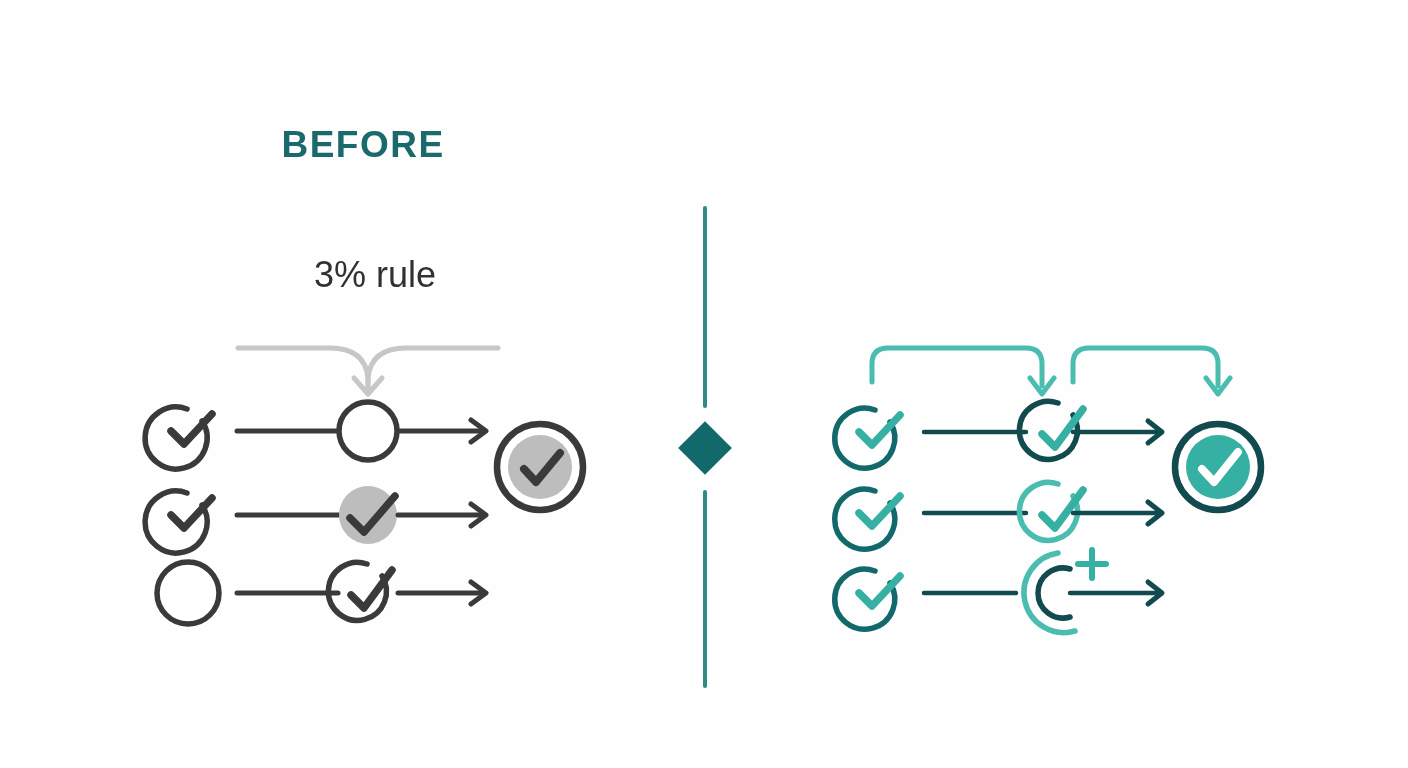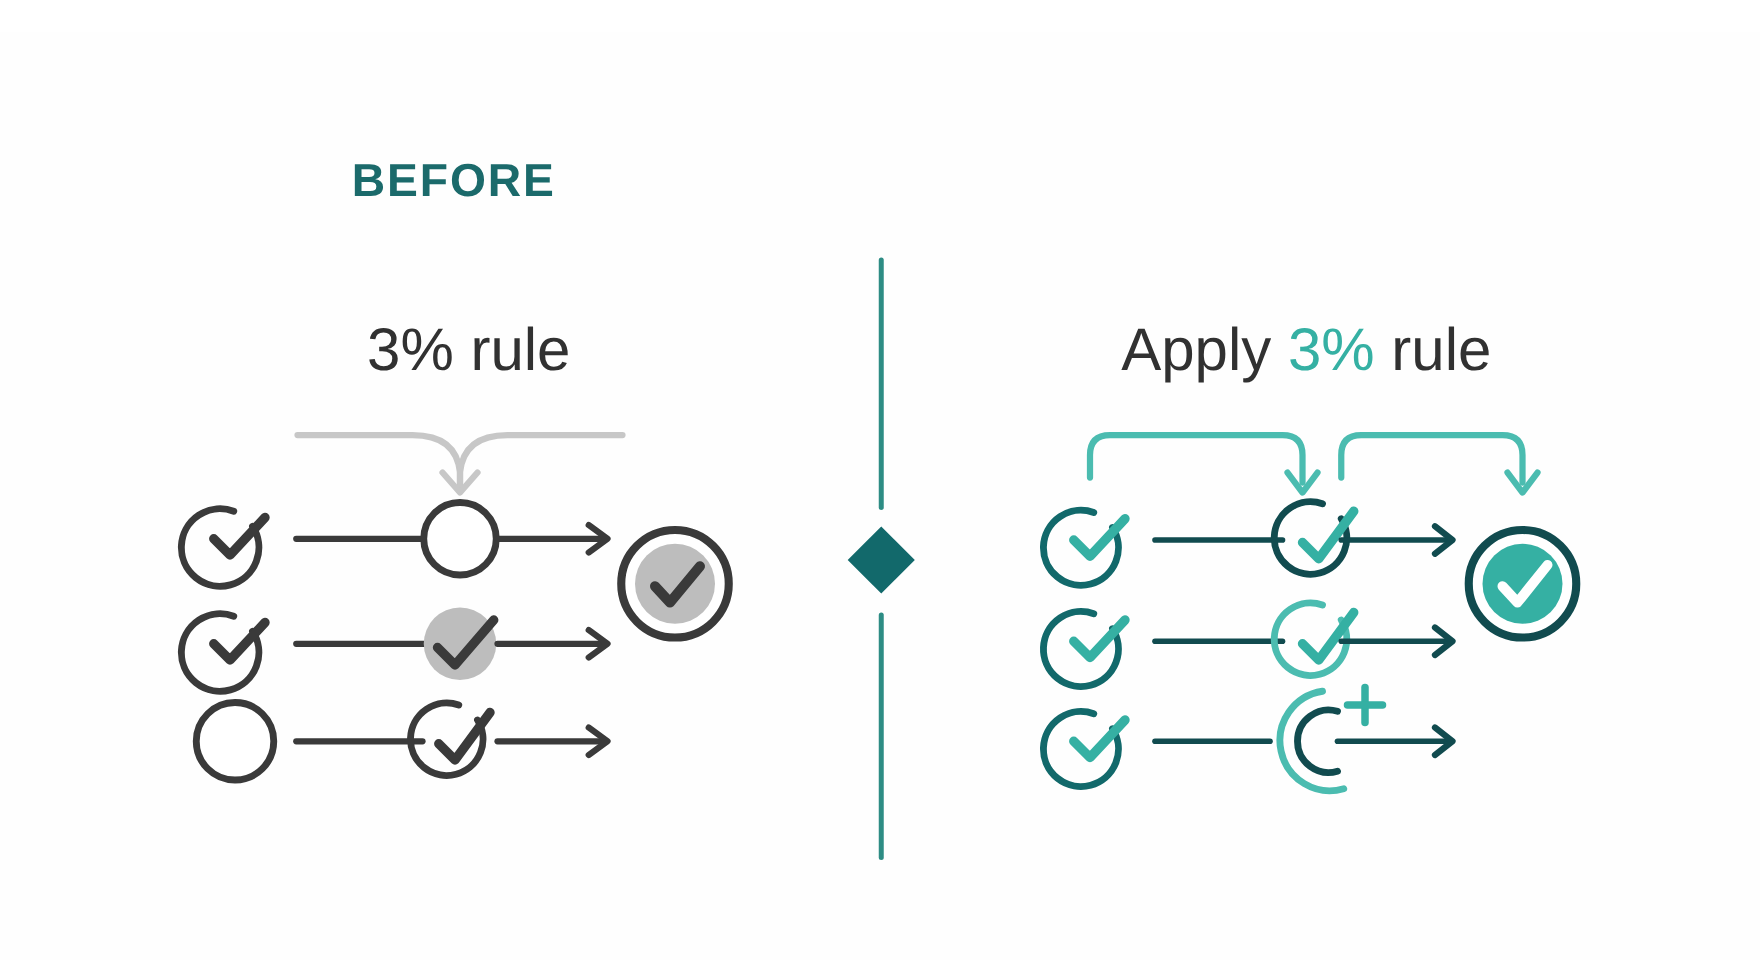--- a/index.html
+++ b/index.html
@@ -31,21 +31,21 @@
   #heading-before { left: 103px; }
   #heading-after  { left: 785px; }
 
   .panel-subtitle {
     position: absolute;
     top: 231px;
     width: 520px;
     text-align: center;
     font-family: "Liberation Sans", sans-serif;
     font-weight: normal;
-    font-size: 48px;
+    font-size: 36px;
     color: #313131;
     line-height: 1;
     white-space: nowrap;
   }
   #subtitle-before { left: 115px; }
   #subtitle-after  { left: 785px; }
   .accent-percent { color: #35b0a3; }
 
   .diagram {
     position: absolute;
@@ -61,23 +61,20 @@
 
 <div id="stage">
 
   <div id="heading-before" class="panel-heading">BEFORE</div>
 
 
   <div id="subtitle-before" class="panel-subtitle">
     <span>3% rule</span>
   </div>
 
-  <div id="subtitle-after" class="panel-subtitle">
-    <span>Apply </span><span class="accent-percent">3%</span><span> rule</span>
-  </div>
 
   <svg id="diagram-before" class="diagram" width="470" height="320" viewBox="0 0 470 320">
 
     <g>
       <path d="M 98 22 L 190 22 Q 225 22 228 52 L 228 62" fill="none" stroke="#c7c7c7" stroke-width="5" stroke-linecap="round"></path>
       <path d="M 358 22 L 266 22 Q 231 22 228 52 L 228 62" fill="none" stroke="#c7c7c7" stroke-width="5" stroke-linecap="round"></path>
       <path d="M 214 52 L 228 68 L 242 52" fill="none" stroke="#c7c7c7" stroke-width="5" stroke-linecap="round" stroke-linejoin="round"></path>
     </g>
 
     <g>

